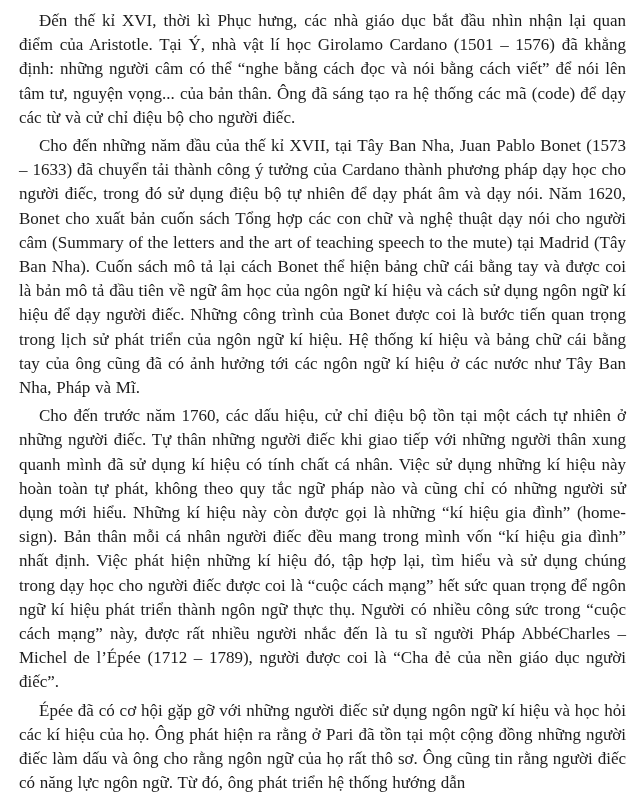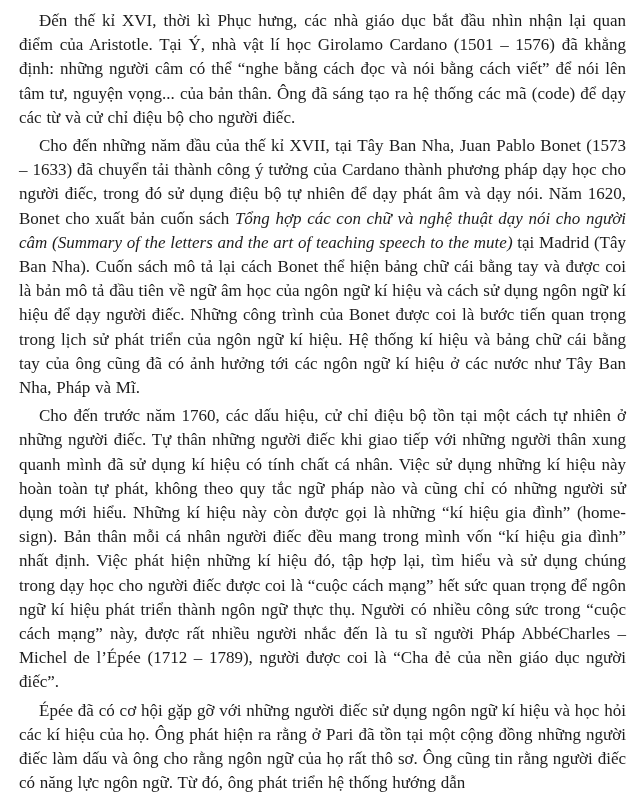--- a/index.html
+++ b/index.html
@@ -24,21 +24,20 @@
     color: #1c1c1c;
     text-align: justify;
     -webkit-font-smoothing: antialiased;
   }
   .page p {
     margin: 0 0 4px 0;
     text-indent: 20px;
     word-spacing: 0.5px;
   }
   .italic {
-    font-style: italic;
   }
 </style>
 </head>
 <body>
 
 <div class="page">
   <div id="text-body">
       <p><span>Đến thế kỉ XVI, thời kì Phục hưng, các nhà giáo dục bắt đầu nhìn nhận lại quan điểm của Aristotle. Tại Ý, nhà vật lí học Girolamo Cardano (1501 – 1576) đã khẳng định: những người câm có thể “nghe bằng cách đọc và nói bằng cách viết” để nói lên tâm tư, nguyện vọng... của bản thân. Ông đã sáng tạo ra hệ thống các mã (code) để dạy các từ và cử chỉ điệu bộ cho người điếc.</span></p>
       <p><span>Cho đến những năm đầu của thế kỉ XVII, tại Tây Ban Nha, Juan Pablo Bonet (1573 – 1633) đã chuyển tải thành công ý tưởng của Cardano thành phương pháp dạy học cho người điếc, trong đó sử dụng điệu bộ tự nhiên để dạy phát âm và dạy nói. Năm 1620, Bonet cho xuất bản cuốn sách </span><span class="italic">Tổng hợp các con chữ và nghệ thuật dạy nói cho người câm (Summary of the letters and the art of teaching speech to the mute)</span><span> tại Madrid (Tây Ban Nha). Cuốn sách mô tả lại cách Bonet thể hiện bảng chữ cái bằng tay và được coi là bản mô tả đầu tiên về ngữ âm học của ngôn ngữ kí hiệu và cách sử dụng ngôn ngữ kí hiệu để dạy người điếc. Những công trình của Bonet được coi là bước tiến quan trọng trong lịch sử phát triển của ngôn ngữ kí hiệu. Hệ thống kí hiệu và bảng chữ cái bằng tay của ông cũng đã có ảnh hưởng tới các ngôn ngữ kí hiệu ở các nước như Tây Ban Nha, Pháp và Mĩ.</span></p>
       <p><span>Cho đến trước năm 1760, các dấu hiệu, cử chỉ điệu bộ tồn tại một cách tự nhiên ở những người điếc. Tự thân những người điếc khi giao tiếp với những người thân xung quanh mình đã sử dụng kí hiệu có tính chất cá nhân. Việc sử dụng những kí hiệu này hoàn toàn tự phát, không theo quy tắc ngữ pháp nào và cũng chỉ có những người sử dụng mới hiểu. Những kí hiệu này còn được gọi là những “kí hiệu gia đình” (home-sign). Bản thân mỗi cá nhân người điếc đều mang trong mình vốn “kí hiệu gia đình” nhất định. Việc phát hiện những kí hiệu đó, tập hợp lại, tìm hiểu và sử dụng chúng trong dạy học cho người điếc được coi là “cuộc cách mạng” hết sức quan trọng để ngôn ngữ kí hiệu phát triển thành ngôn ngữ thực thụ. Người có nhiều công sức trong “cuộc cách mạng” này, được rất nhiều người nhắc đến là tu sĩ người Pháp AbbéCharles – Michel de l’Épée (1712 – 1789), người được coi là “Cha đẻ của nền giáo dục người điếc”.</span></p>

